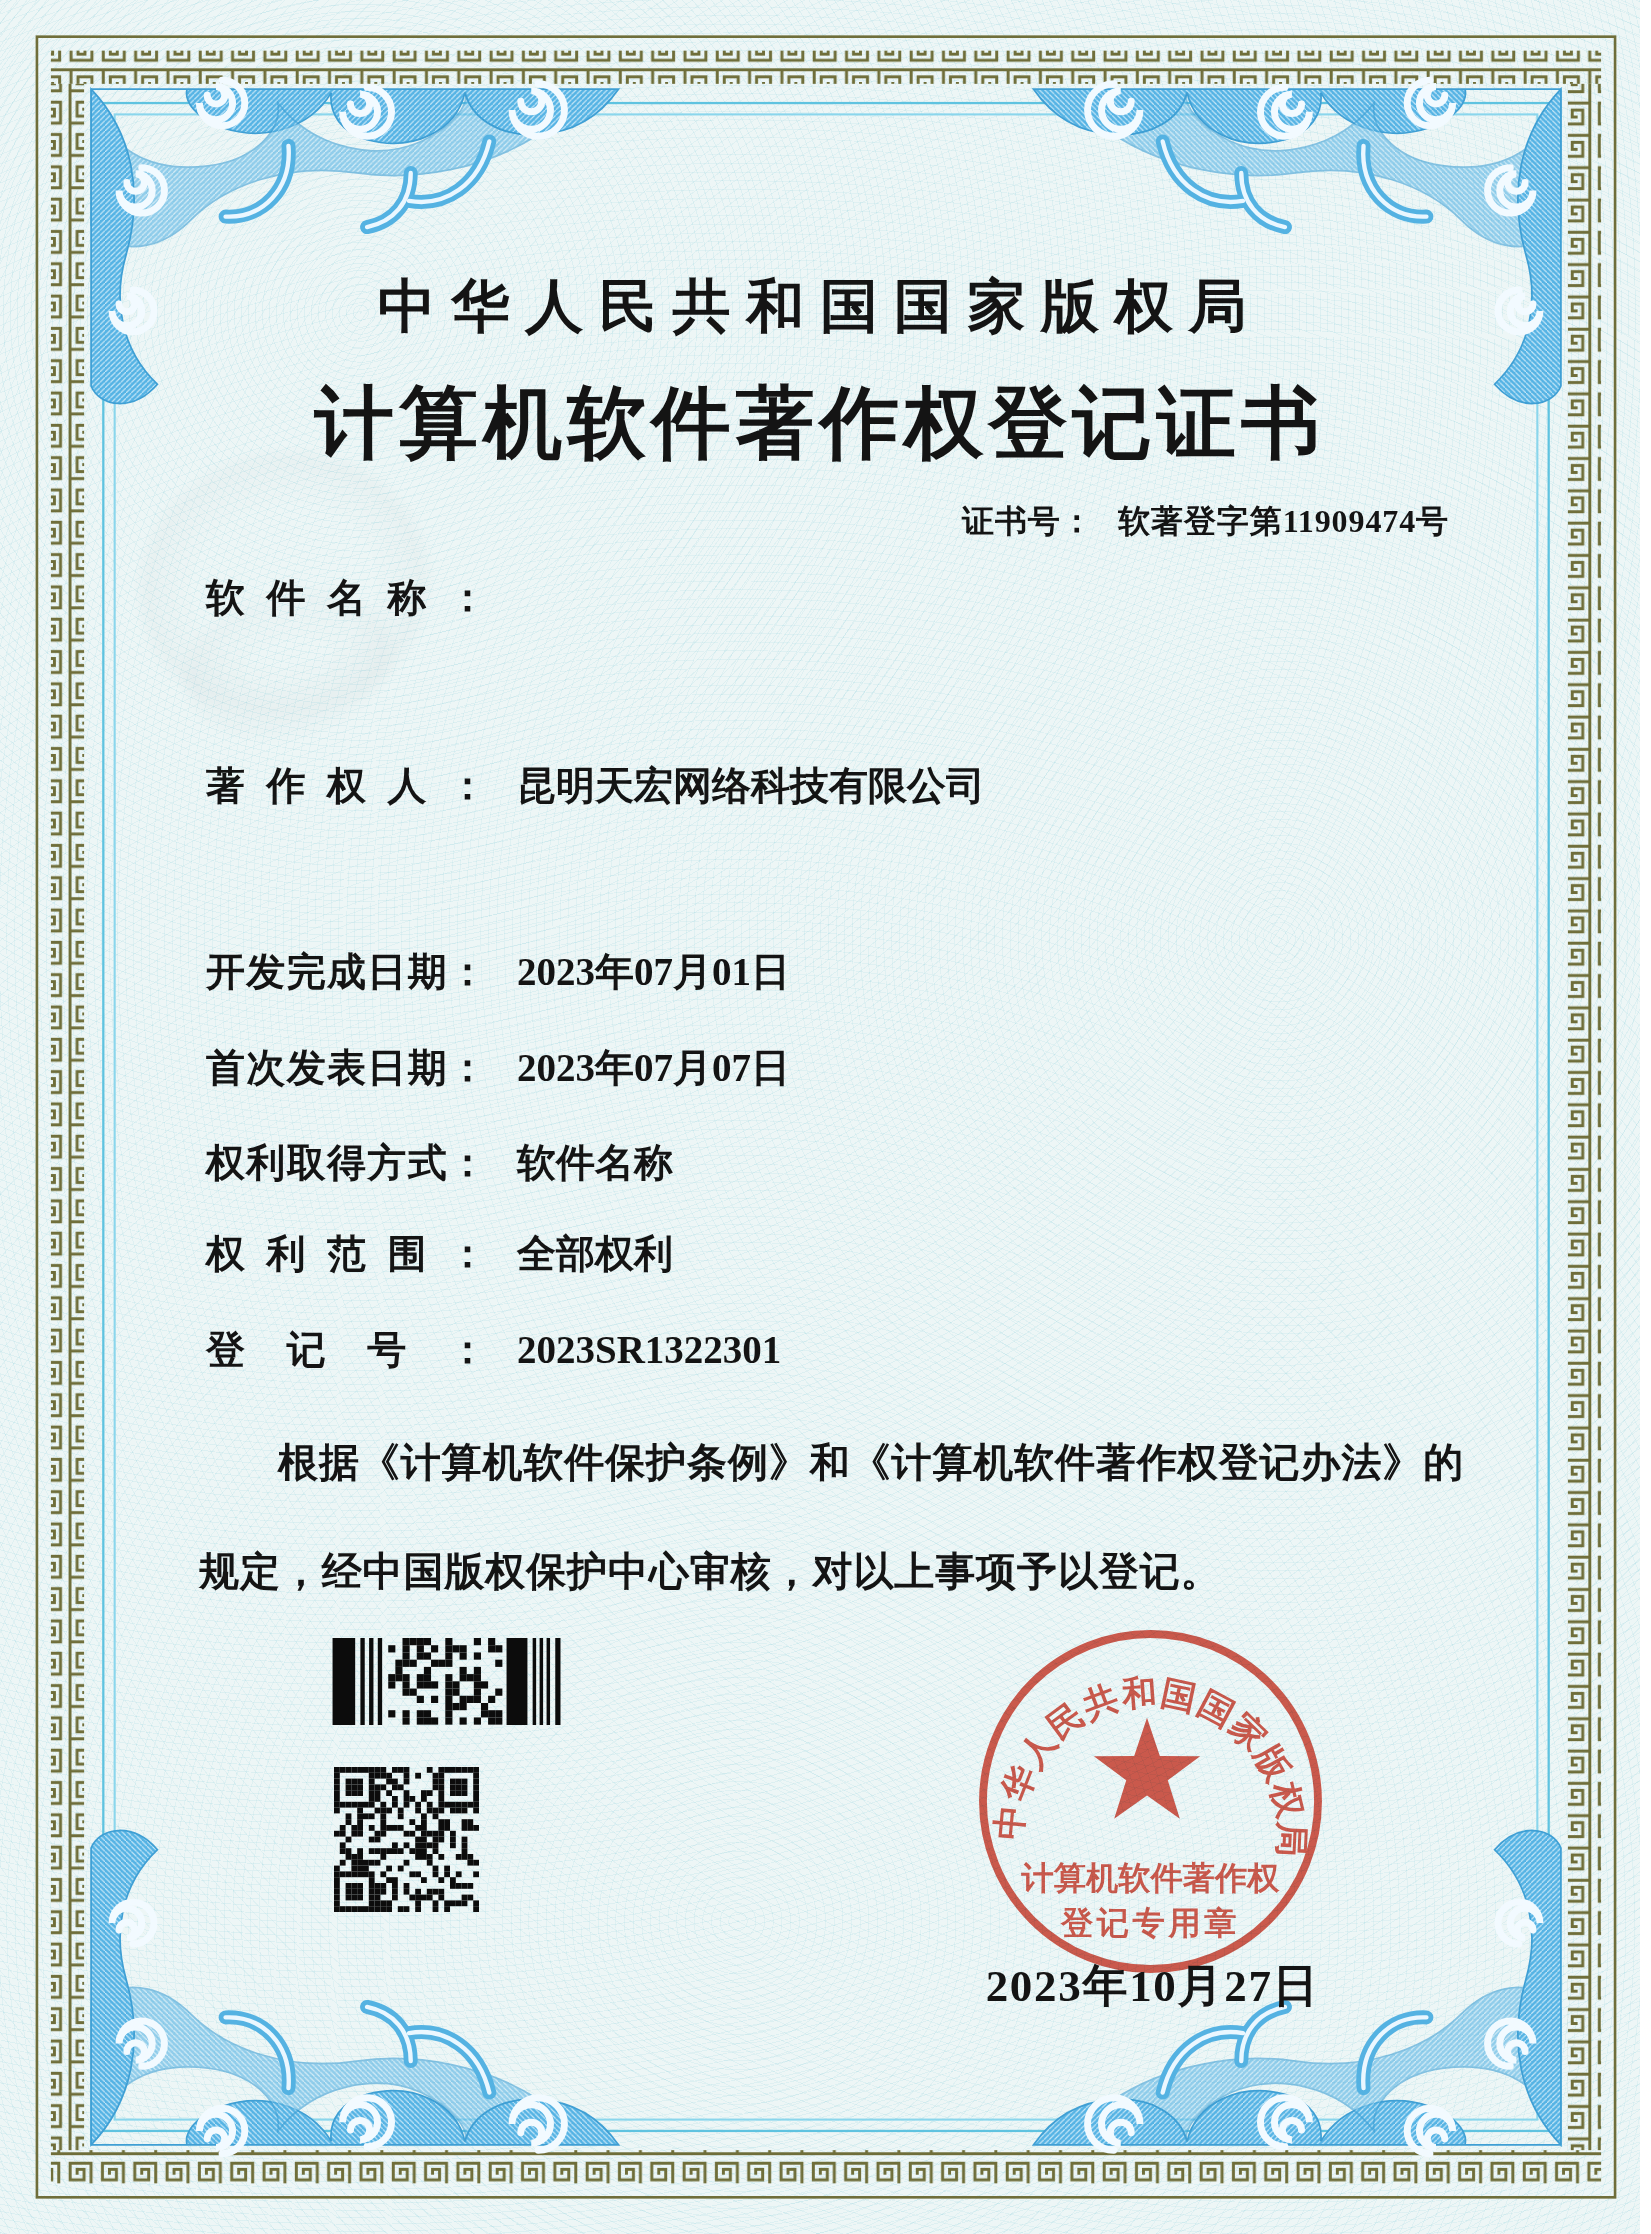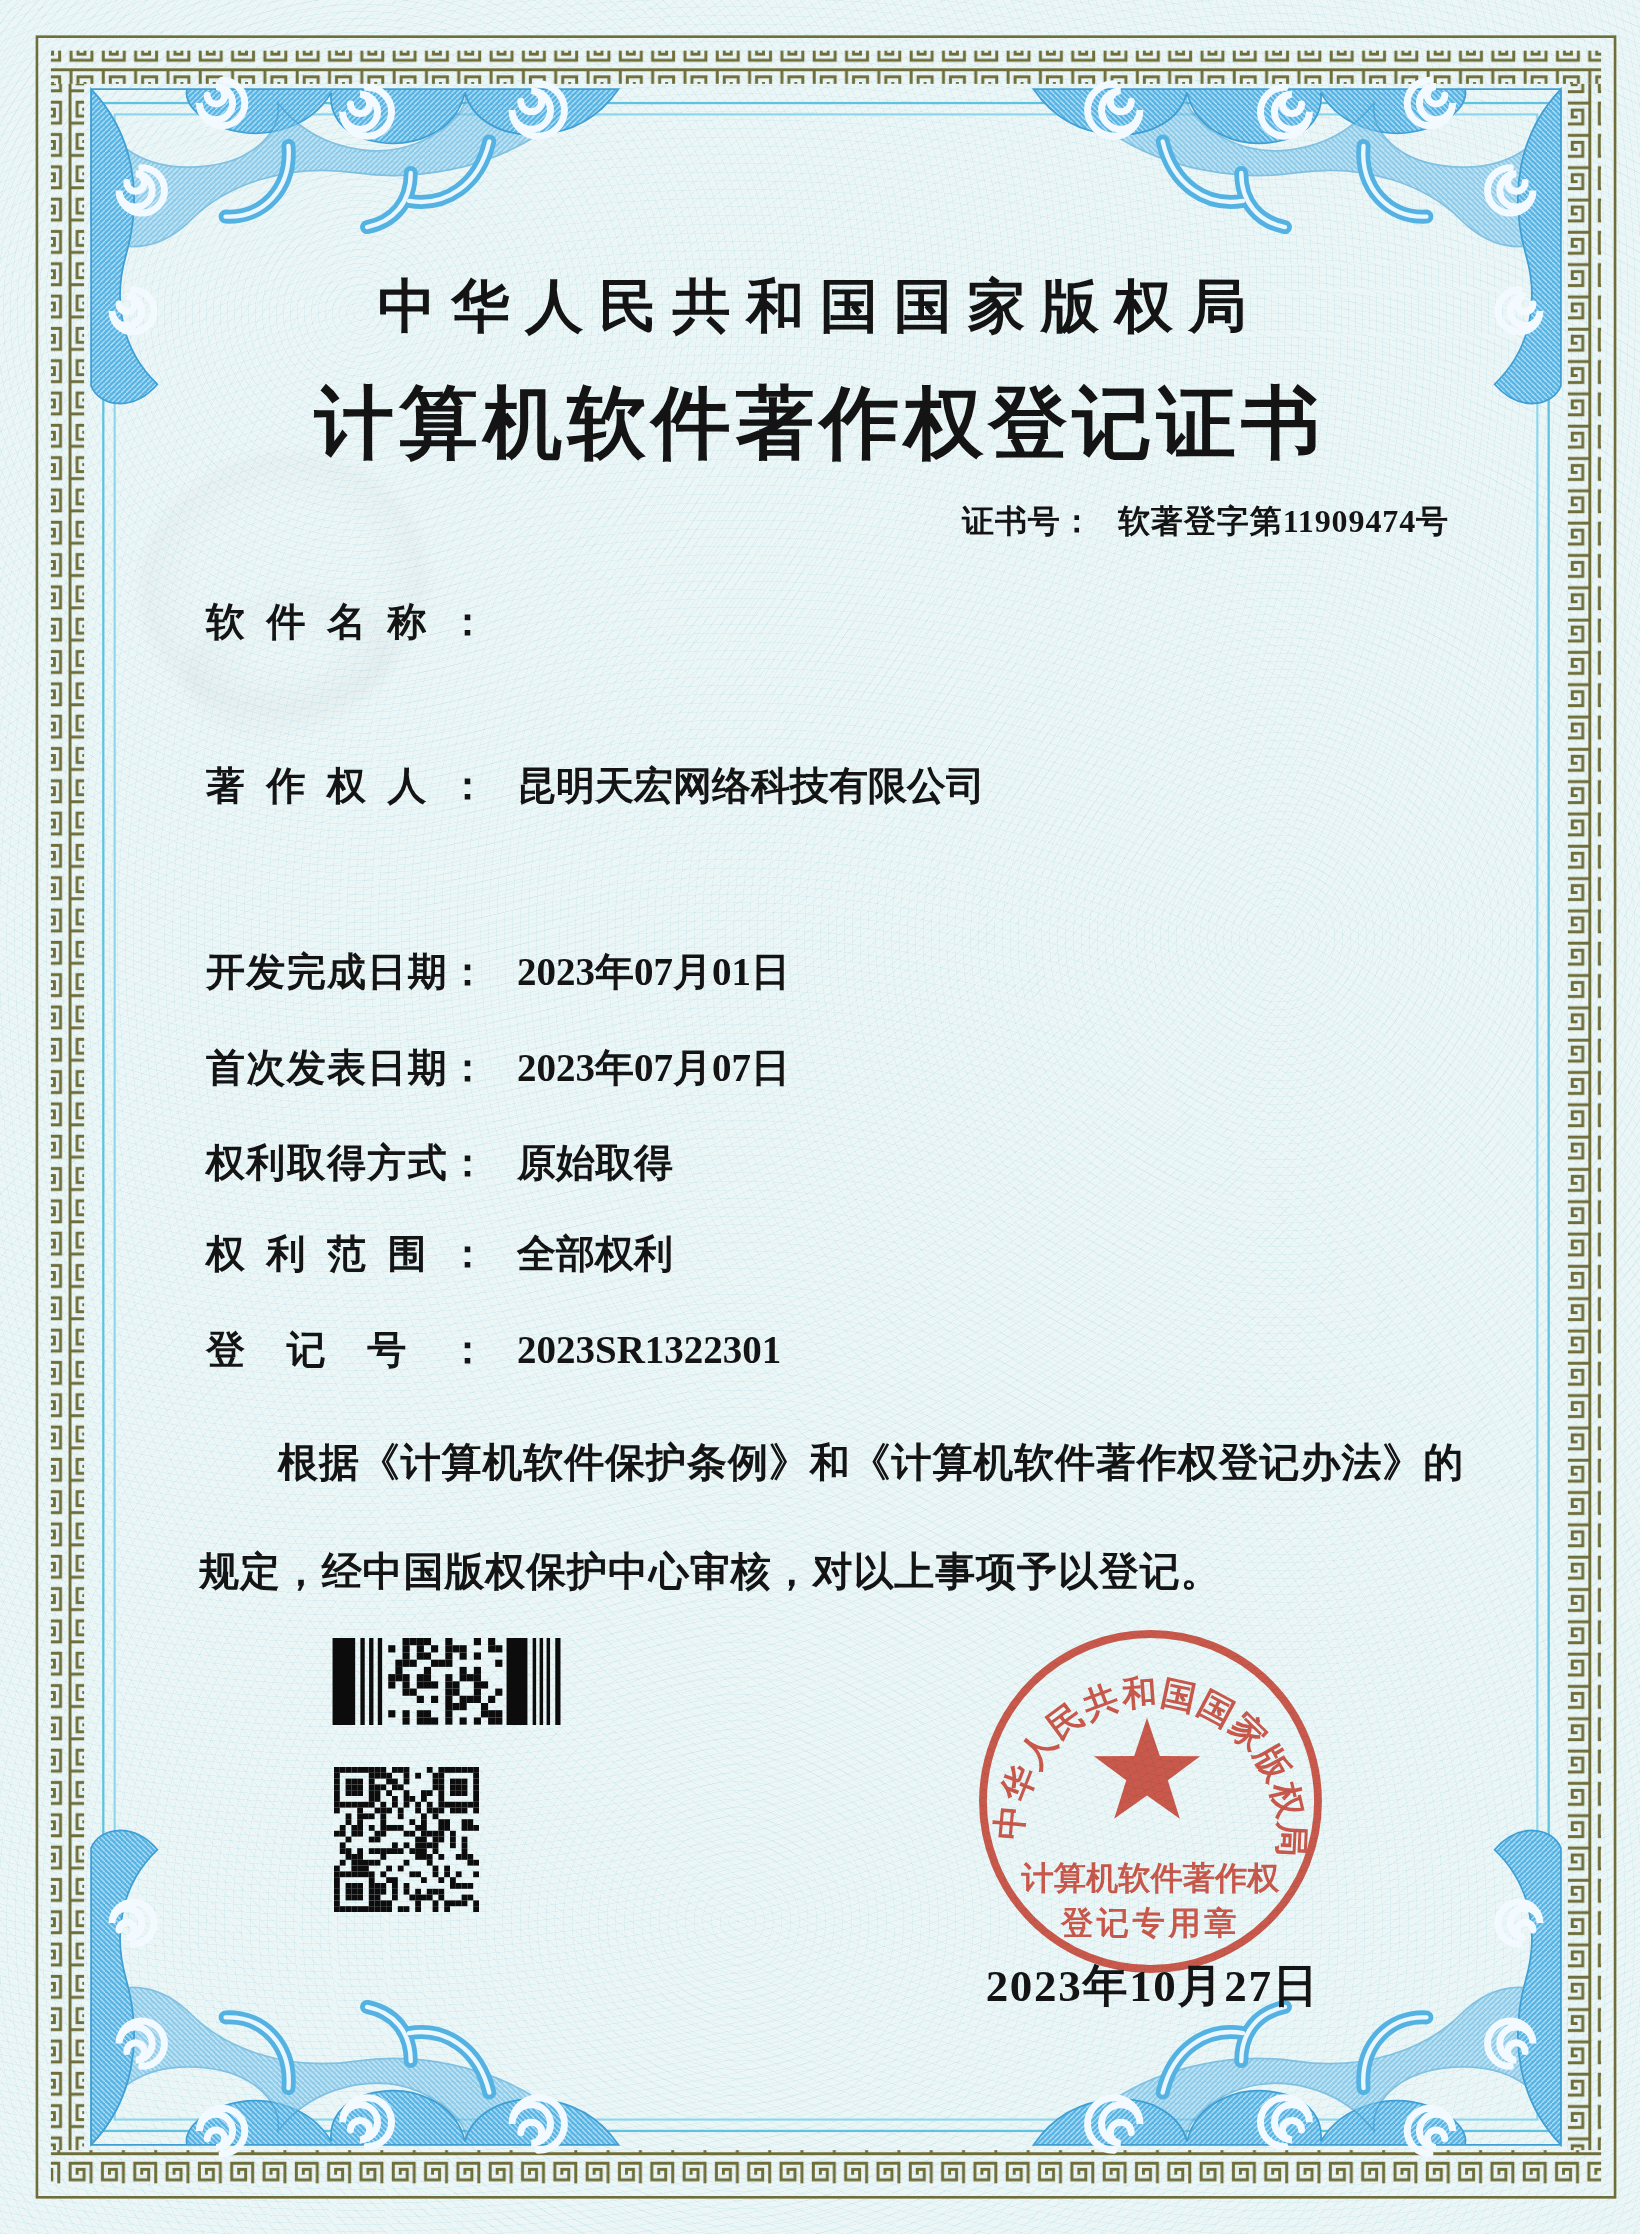--- a/index.html
+++ b/index.html
@@ -116,21 +116,21 @@
   <div class="wm"></div>
   <div class="wm wm2"></div>
 
   <div class="authority">中华人民共和国国家版权局</div>
   <div class="cert-title">计算机软件著作权登记证书</div>
 
   <div class="cert-no">
     <span class="lbl">证书号：</span><span>软著登字第11909474号</span>
   </div>
 
-  <div class="frow" style="top:600px">
+  <div class="frow" style="top:576px">
     <div class="flabel">软件名称：</div>
   </div>
   <div class="frow" style="top:764px">
     <div class="flabel">著作权人：</div>
     <div class="fvals">
         <div class="fval">昆明天宏网络科技有限公司</div>
       </div>
   </div>
   <div class="frow" style="top:950px">
     <div class="flabel">开发完成日期：</div>
@@ -140,21 +140,21 @@
   </div>
   <div class="frow" style="top:1046px">
     <div class="flabel">首次发表日期：</div>
     <div class="fvals">
         <div class="fval">2023年07月07日</div>
       </div>
   </div>
   <div class="frow" style="top:1141px">
     <div class="flabel">权利取得方式：</div>
     <div class="fvals">
-        <div class="fval">原始取得</div>
+        <div class="fval">软件名称</div>
       </div>
   </div>
   <div class="frow" style="top:1232px">
     <div class="flabel">权利范围：</div>
     <div class="fvals">
         <div class="fval">全部权利</div>
       </div>
   </div>
   <div class="frow" style="top:1328px">
     <div class="flabel">登记号：</div>

